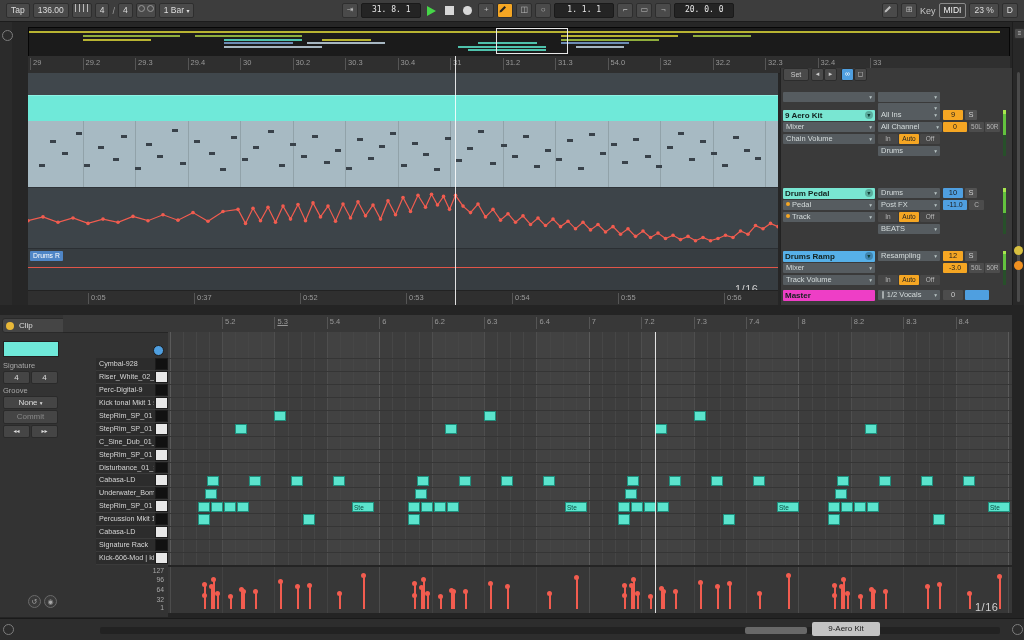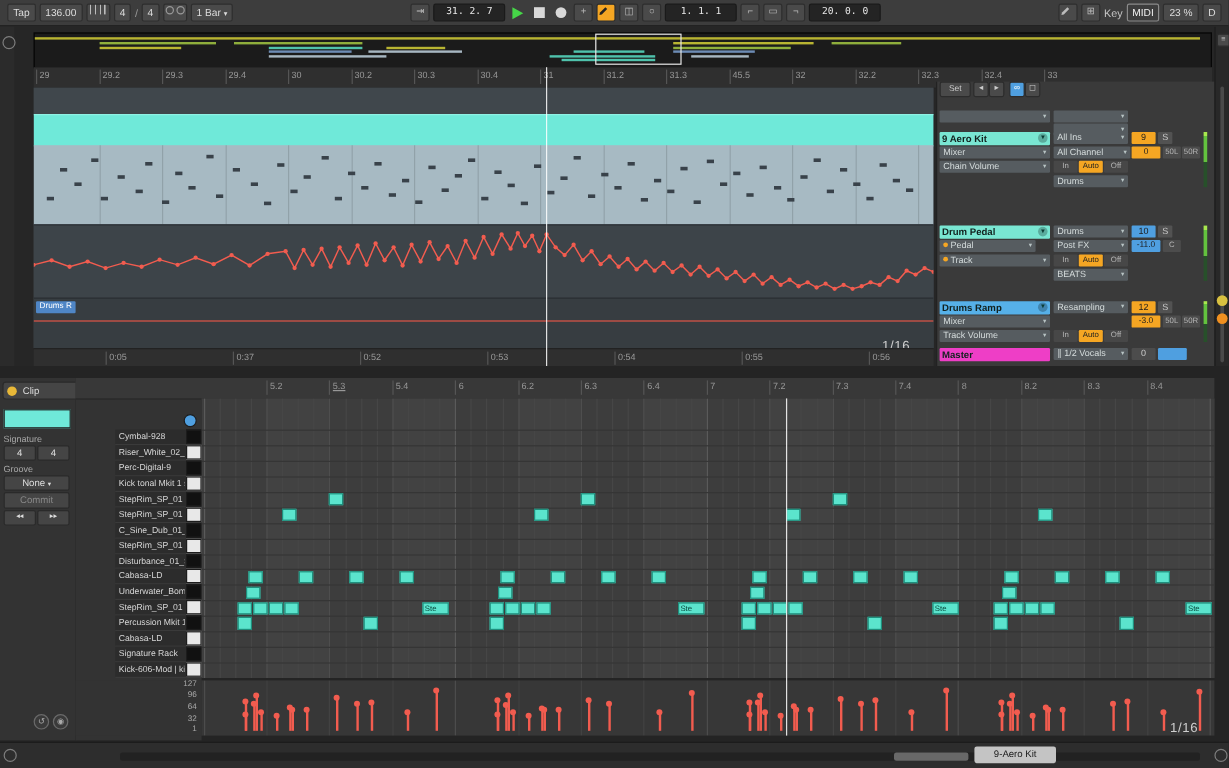--- a/index.html
+++ b/index.html
@@ -105,21 +105,21 @@
   <div class="tbox">Tap</div>
   <div class="tbox">136.00</div>
   <div class="ticon" style="width:18px"><span class="vbars"></span></div>
   <div class="tbox">4</div>
   <span style="color:#999">/</span>
   <div class="tbox">4</div>
   <div class="ticon dots2" style="width:18px"><i></i><i></i></div>
   <div class="tbox"><span>1 Bar</span> <span style="font-size:6px">▾</span></div>
   <div class="spacer"></div>
   <div class="ticon">⇥</div>
-  <div class="tbox tdark" style="width:50px;text-align:center">31. 2. 7</div>
+  <div class="tbox tdark" style="width:50px;text-align:center">31. 8. 1</div>
   <div class="play-tri"></div>
   <div class="stop-sq"></div>
   <div class="rec-ci"></div>
   <div class="ticon">+</div>
   <div class="ticon orange">
     <svg width="10" height="10" viewBox="0 0 10 10">
         <path d="M1.5 8.5 L2 6.5 L6.5 2 L8 3.5 L3.5 8 Z" fill="#222"></path>
       </svg>
   </div>
   <div class="ticon">◫</div>
@@ -171,21 +171,21 @@
     <div class="rlab" style="position: absolute; left: 54.5px;">29.2</div>
     <div class="rlab" style="position: absolute; left: 107px;">29.3</div>
     <div class="rlab" style="position: absolute; left: 159.5px;">29.4</div>
     <div class="rlab" style="position: absolute; left: 212px;">30</div>
     <div class="rlab" style="position: absolute; left: 264.5px;">30.2</div>
     <div class="rlab" style="position: absolute; left: 317px;">30.3</div>
     <div class="rlab" style="position: absolute; left: 369.5px;">30.4</div>
     <div class="rlab" style="position: absolute; left: 422px;">31</div>
     <div class="rlab" style="position: absolute; left: 474.5px;">31.2</div>
     <div class="rlab" style="position: absolute; left: 527px;">31.3</div>
-    <div class="rlab" style="position: absolute; left: 579.5px;">45.5</div>
+    <div class="rlab" style="position: absolute; left: 579.5px;">54.0</div>
     <div class="rlab" style="position: absolute; left: 632px;">32</div>
     <div class="rlab" style="position: absolute; left: 684.5px;">32.2</div>
     <div class="rlab" style="position: absolute; left: 737px;">32.3</div>
     <div class="rlab" style="position: absolute; left: 789.5px;">32.4</div>
     <div class="rlab" style="position: absolute; left: 842px;">33</div>
   </div>
 
 <div id="clips" class="abs">
   <div id="clip-cyan"></div>
   <div id="midi-prev">
@@ -408,21 +408,21 @@
   </div>
   <div class="mx-dd" style="left:97px;top:78px;width:62px"><span>Drums</span><span class="car">▾</span></div>
   <div class="mx-num" style="left: 162px; top: 42px; background-color: rgb(245, 166, 35);">9</div>
   <div class="mx-s" style="left:184px;top:42px">S</div>
   <div class="mx-vol" style="left: 162px; top: 54px; background-color: rgb(245, 166, 35);">0</div>
   <div class="mx-pan" style="left:188px;top:54px">50L</div>
   <div class="mx-pan" style="left:204px;top:54px">50R</div>
   <div class="meter" style="left:222px;top:42px;height:46px"></div>
 
   <div class="mx-head" style="left: 2px; top: 120px; width: 92px; background-color: rgb(121, 230, 210);"><span>Drum Pedal</span><span class="hcirc">▾</span></div>
-  <div class="mx-dd" style="left:2px;top:132px;width:80px"><span class="led"></span><span>Pedal</span><span class="car">▾</span></div>
+  <div class="mx-dd" style="left:2px;top:132px;width:92px"><span class="led"></span><span>Pedal</span><span class="car">▾</span></div>
   <div class="mx-dd" style="left:2px;top:144px;width:92px"><span class="led"></span><span>Track</span><span class="car">▾</span></div>
   <div class="mx-dd" style="left:97px;top:120px;width:62px"><span>Drums</span><span class="car">▾</span></div>
   <div class="mx-dd" style="left:97px;top:132px;width:62px"><span>Post FX</span><span class="car">▾</span></div>
   <div class="mx-mon" style="left:97px;top:144px">
     <span>In</span>
       <span class="on">Auto</span>
       <span>Off</span>
   </div>
   <div class="mx-dd" style="left:97px;top:156px;width:62px"><span>BEATS</span><span class="car">▾</span></div>
   <div class="mx-num" style="left: 162px; top: 120px; background-color: rgb(79, 159, 224);">10</div>

